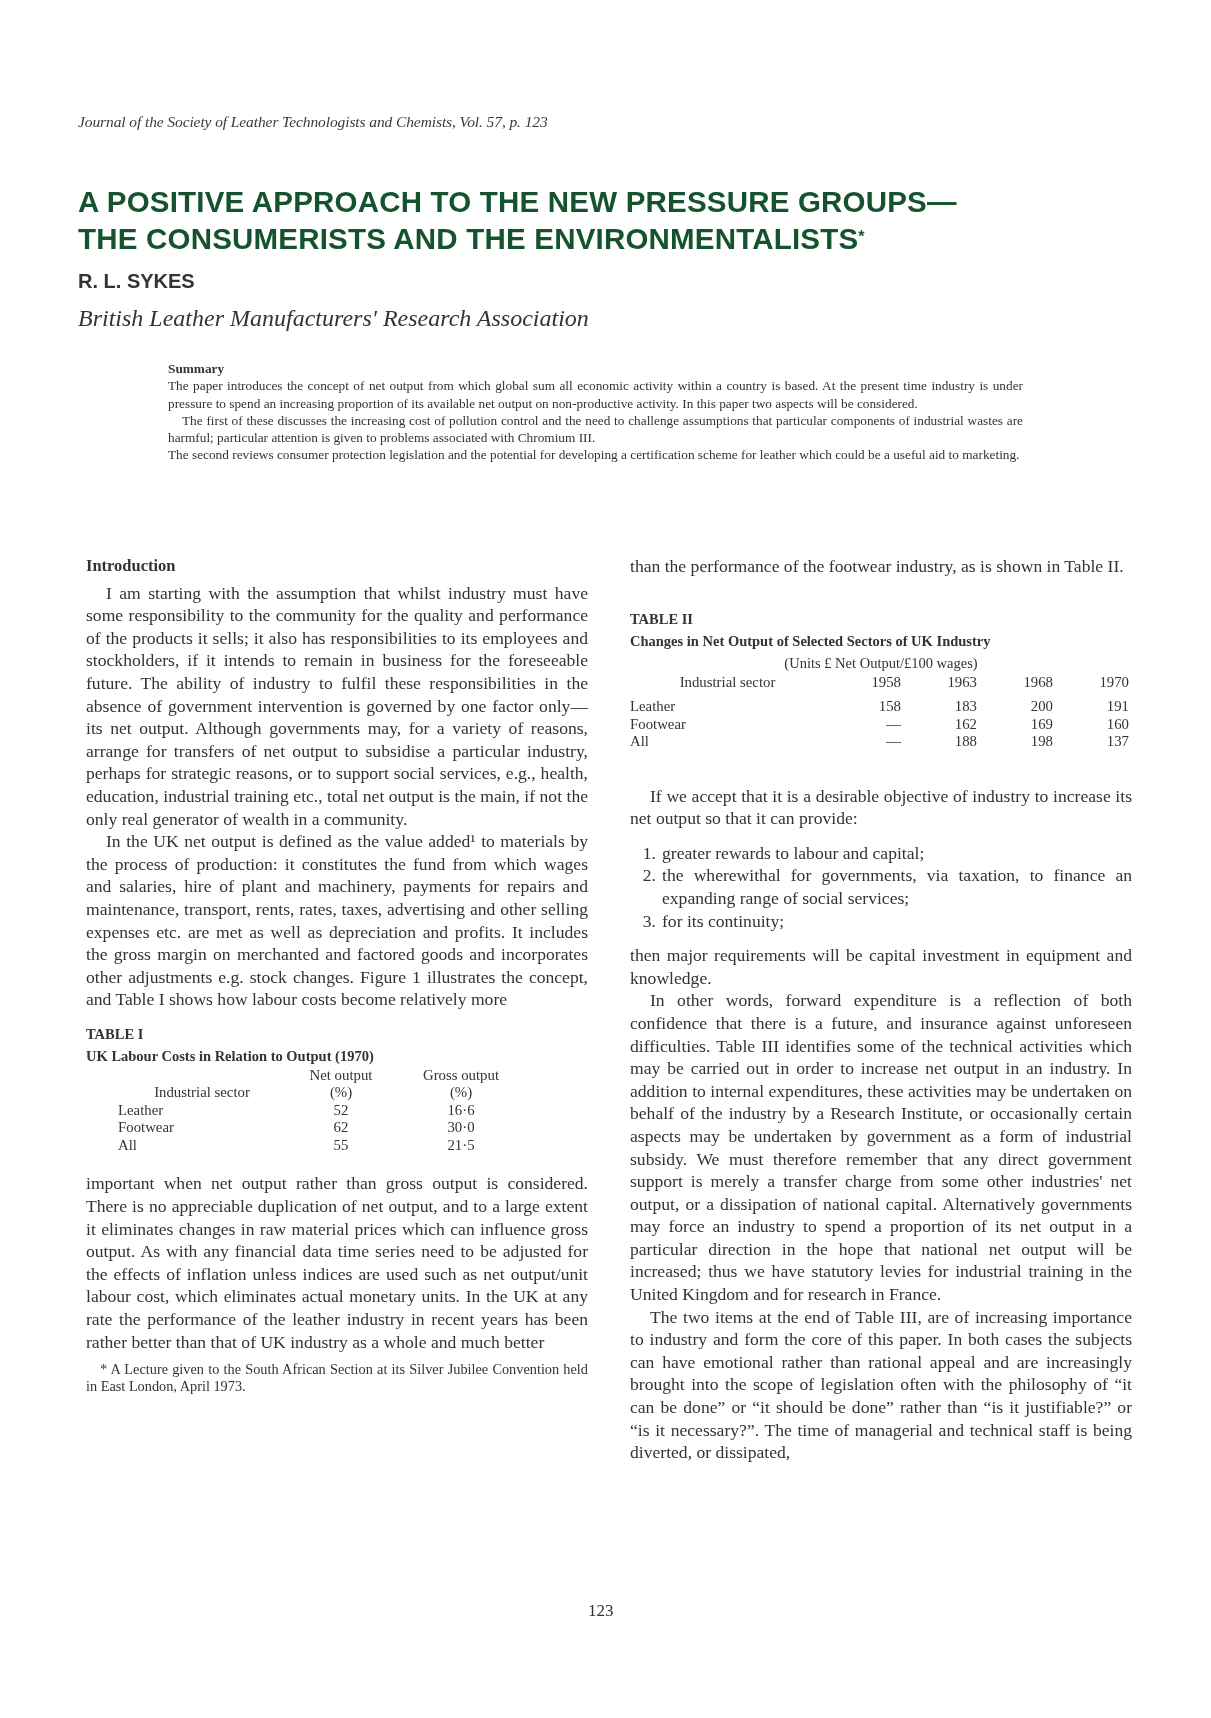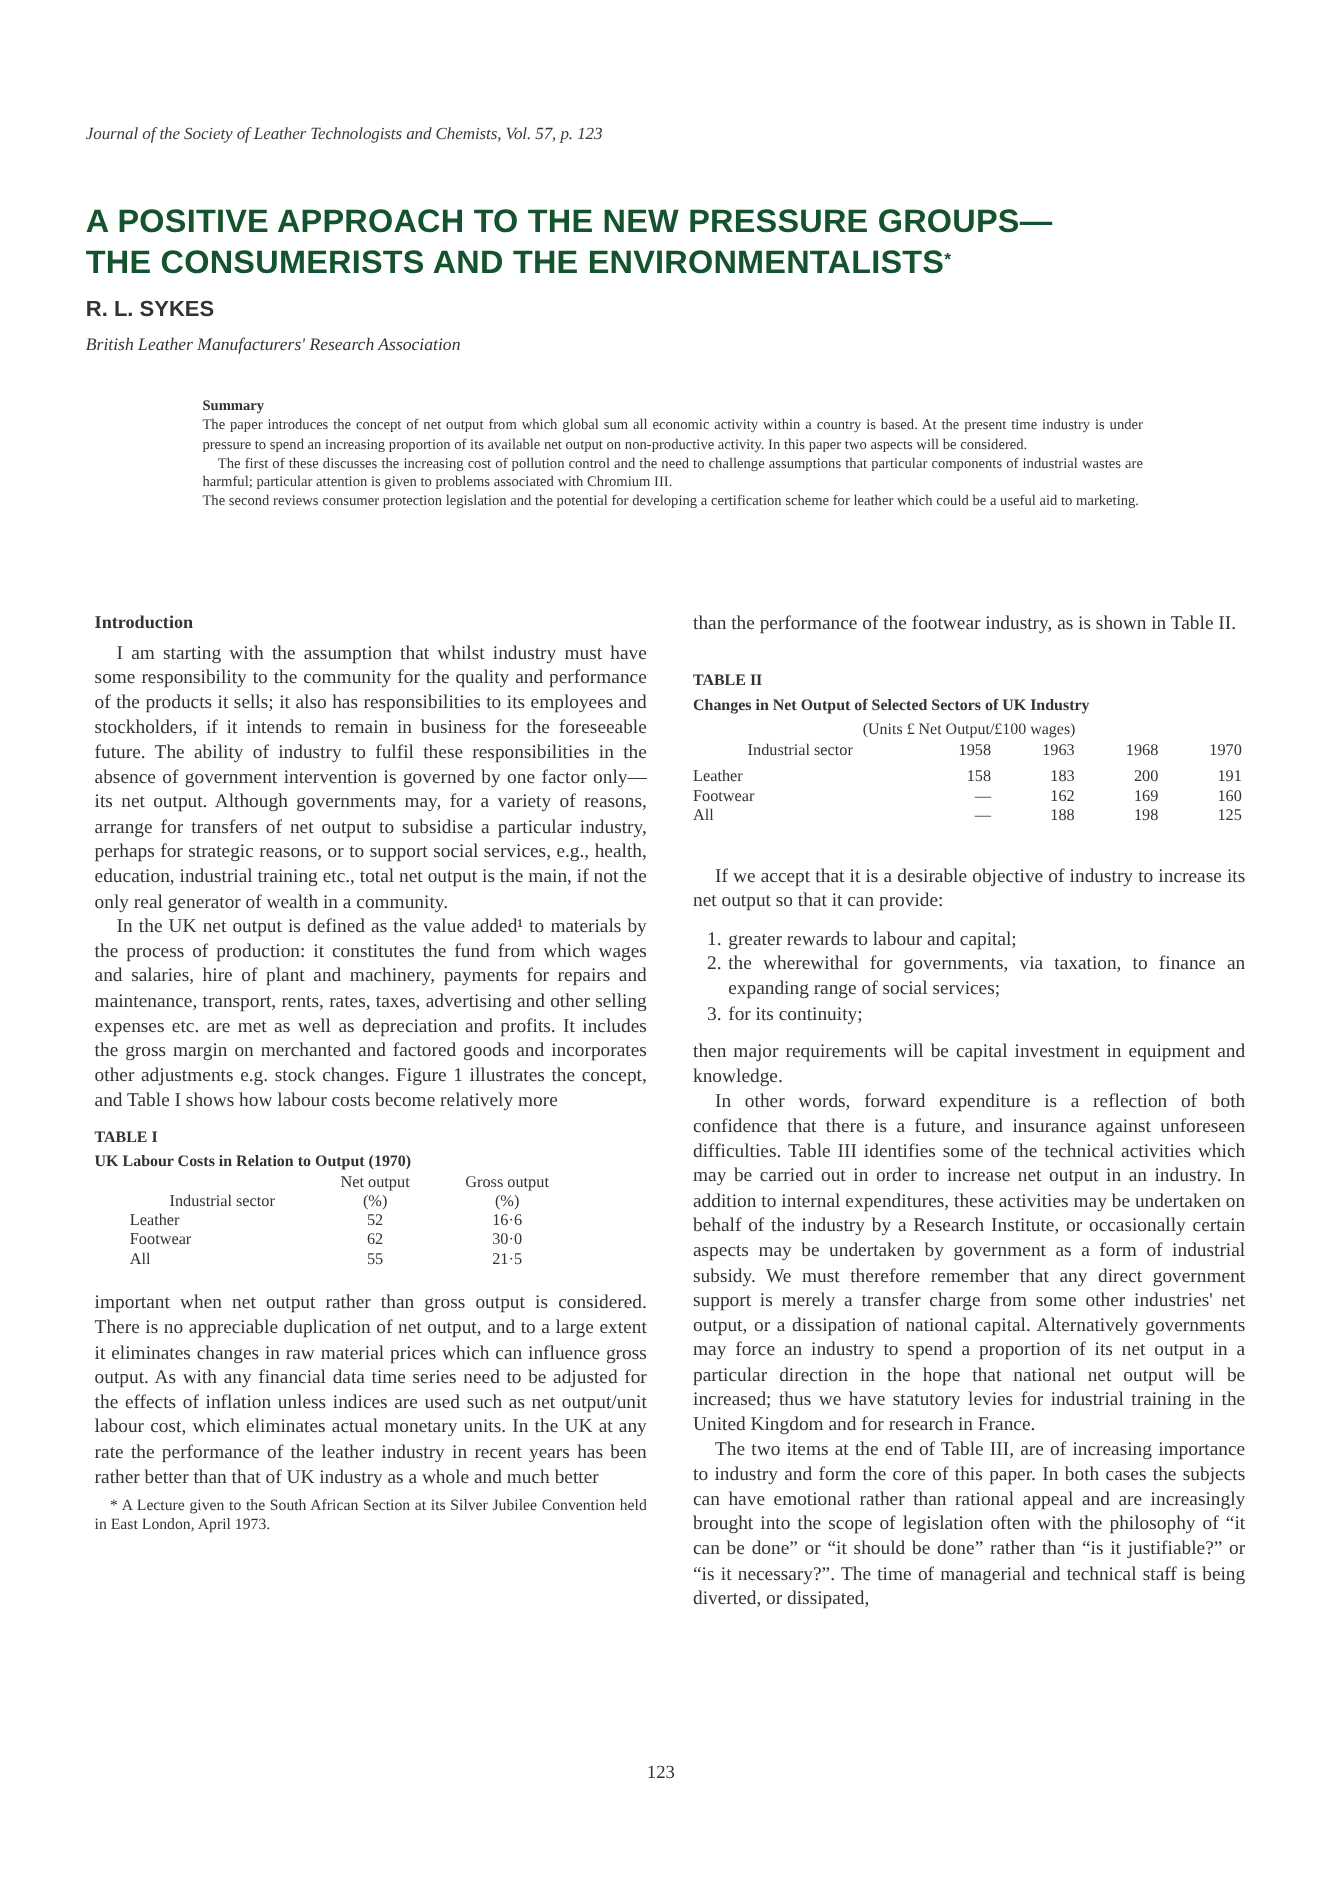--- a/index.html
+++ b/index.html
@@ -5,23 +5,23 @@
   html, body { margin: 0; padding: 0; background: #ffffff; }
   body { width: 1211px; height: 1718px; position: relative; overflow: hidden; color: #2b2b2b; }
   .page { position: absolute; left: 0; top: 0; width: 1144px; height: 1718px; }
 
   .journal { position: absolute; left: 78px; top: 113px; font-family: "Liberation Serif", serif; font-style: italic; font-size: 15.5px; color: #3a3a3a; letter-spacing: -0.1px; }
 
   .title { position: absolute; left: 78px; top: 183px; width: 1060px; font-family: "Liberation Sans", sans-serif; font-weight: bold; font-size: 29.5px; line-height: 37px; color: #14532d; letter-spacing: 0.2px; }
   .title sup { font-size: 16px; vertical-align: top; position: relative; top: -2px; }
 
   .author { position: absolute; left: 78px; top: 270px; font-family: "Liberation Sans", sans-serif; font-weight: bold; font-size: 20px; color: #333; }
-  .affil { position: absolute; left: 78px; top: 305px; font-family: "Liberation Serif", serif; font-style: italic; font-size: 16px; color: #333; }
+  .affil { position: absolute; left: 78px; top: 305px; font-family: "Liberation Serif", serif; font-style: italic; font-size: 24px; color: #333; }
 
-  .summary { position: absolute; left: 184px; top: 360px; width: 855px; font-family: "Liberation Serif", serif; font-size: 13.3px; line-height: 17.3px; color: #333; text-align: justify; }
+  .summary { position: absolute; left: 168px; top: 360px; width: 855px; font-family: "Liberation Serif", serif; font-size: 13.3px; line-height: 17.3px; color: #333; text-align: justify; }
   .summary .sum-head { font-weight: bold; }
   .summary p { margin: 0; }
   .summary p.ind { text-indent: 14px; }
 
   .col { position: absolute; top: 555px; width: 502px; font-family: "Liberation Serif", serif; font-size: 17.6px; line-height: 22.6px; color: #333; }
   .col p { margin: 0; text-align: justify; }
   .col p.ind { text-indent: 20px; }
   .col-left { left: 86px; }
   .col-right { left: 630px; }
 
@@ -151,21 +151,21 @@
             <td class="cy">—</td>
             <td class="cy">162</td>
             <td class="cy">169</td>
             <td class="cy">160</td>
           </tr>
           <tr>
             <td class="c0">All</td>
             <td class="cy">—</td>
             <td class="cy">188</td>
             <td class="cy">198</td>
-            <td class="cy">125</td>
+            <td class="cy">137</td>
           </tr>
         </tbody>
       </table>
     </div>
 
     <p class="ind">If we accept that it is a desirable objective of industry to increase its net output so that it can provide:</p>
 
     <ol class="list">
       <li><span class="num">1.</span><span>greater rewards to labour and capital;</span></li>
       <li><span class="num">2.</span><span>the wherewithal for governments, via taxation, to finance an expanding range of social services;</span></li>

